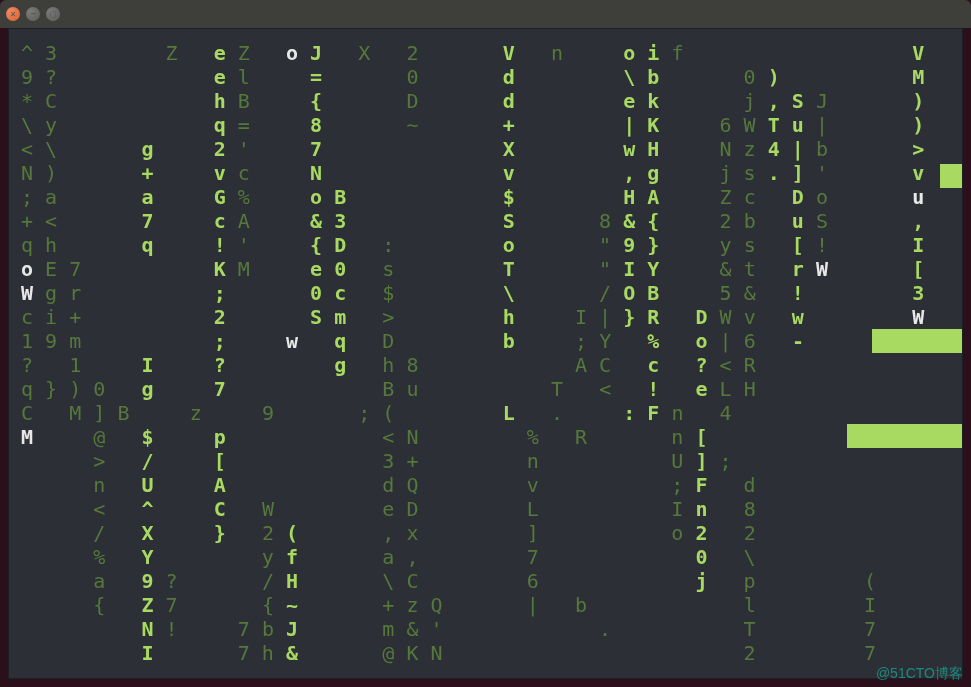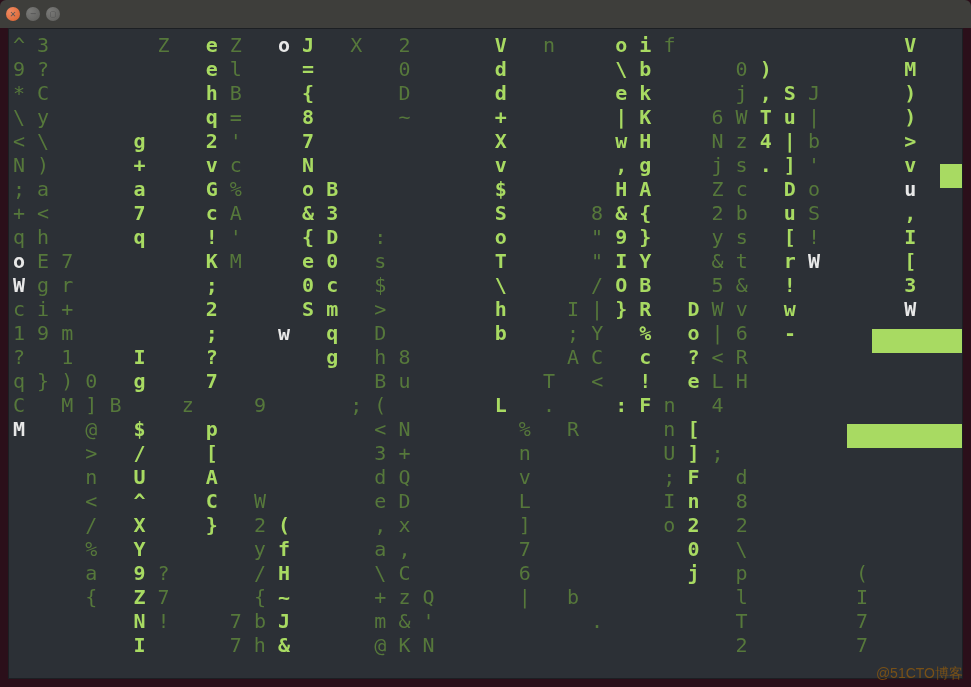--- a/index.html
+++ b/index.html
@@ -20,28 +20,28 @@
   }
   .titlebar .close{background:radial-gradient(circle at 30% 30%,#f08b63,#d8612d);}
   .term{
     position:absolute;left:8px;right:8px;top:28px;bottom:8px;
     background:#2c3036;color:#7fb04a;
     font-size:20px;line-height:24px;
     overflow:hidden;
     border:1px solid #1c1f23;
   }
   .term pre{
-    margin:4px;white-space:pre;font-family:inherit;
+    margin:12px;white-space:pre;font-family:inherit;
   }
   .dim{color:#56783b;}
   .bright{color:#a8da62;font-weight:bold;}
   .white{color:#e8e8e8;font-weight:bold;}
   .wm{
     position:absolute;right:8px;bottom:4px;
-    color:#a16207;opacity:.65;font-size:14px;
+    color:#14b8a6;opacity:.65;font-size:14px;
     font-family:Arial,Helvetica,sans-serif;
   }
   
   .hl{position:absolute;background:#a8da62;}
 </style>
 </head>
 <body>
 
 <div class="window">
 

